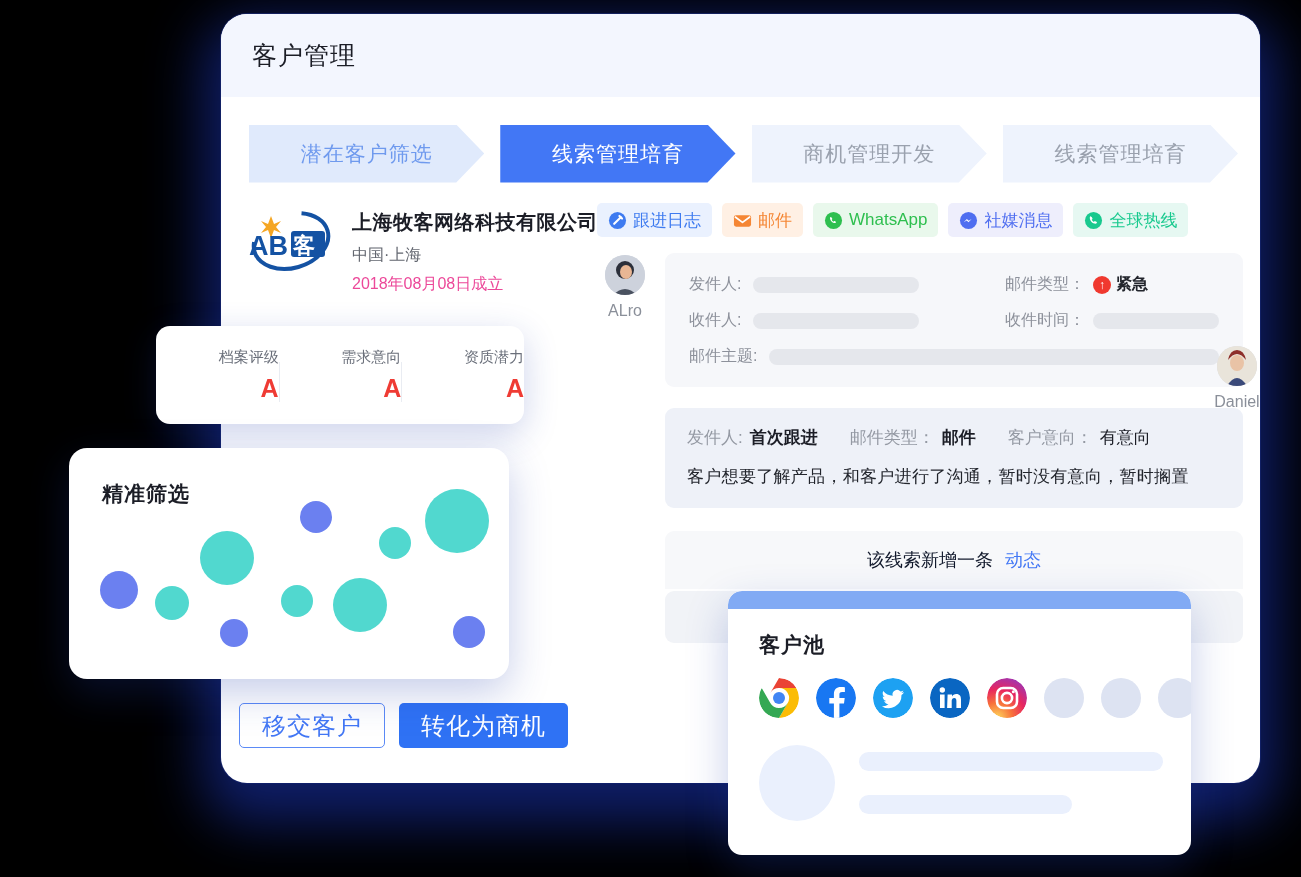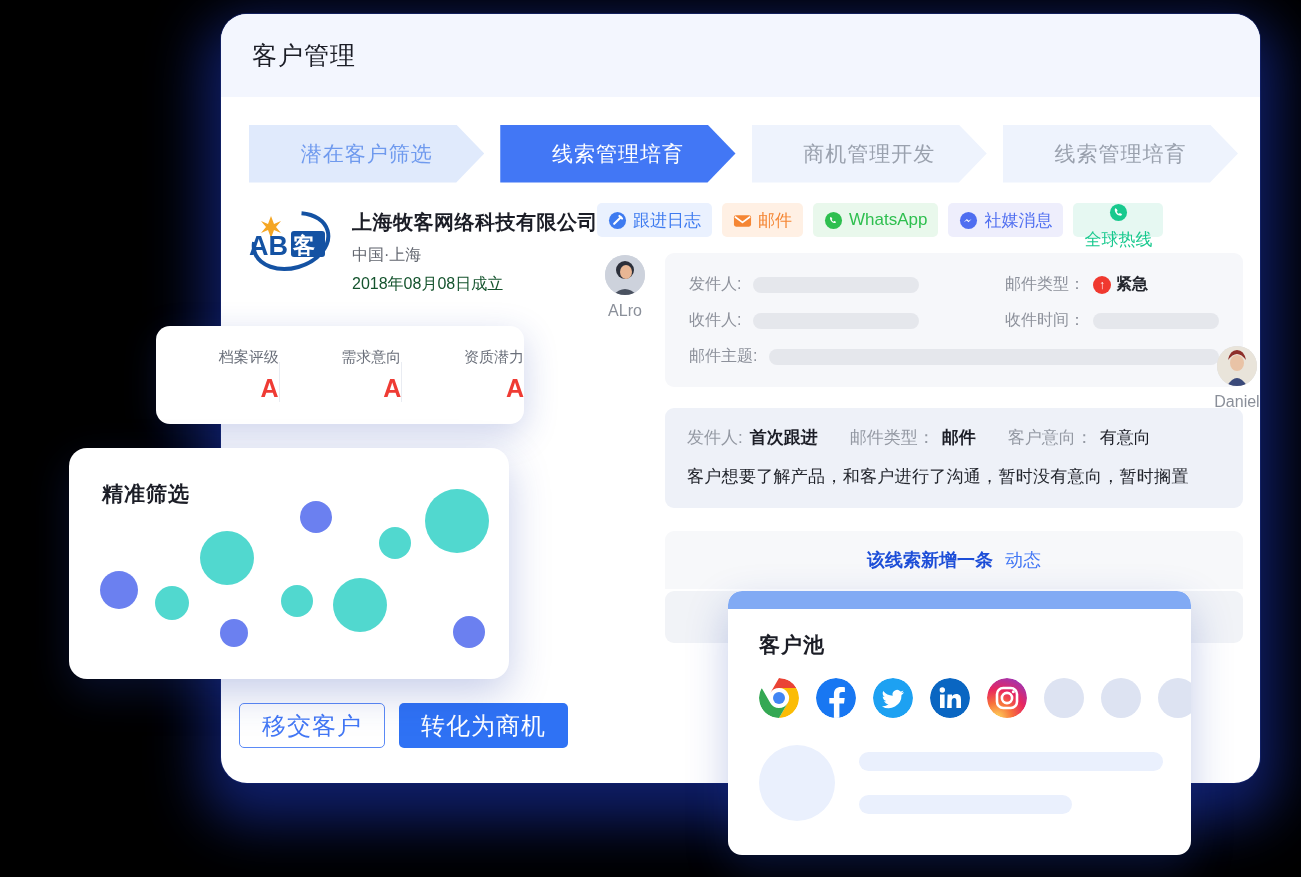--- a/index.html
+++ b/index.html
@@ -61,21 +61,21 @@
   .col-left { width: 352px; position: relative; padding: 0 0 0 24px; }
   .divider { width: 1px; background: #eceff5; margin-top: 4px; height: 560px; }
   .col-right { flex: 1; padding: 0 24px 0 24px; position: relative; }
 
   
   .company { display: flex; align-items: flex-start; gap: 15px; padding-top: 8px; }
   .logo { width: 92px; height: 72px; position: relative; flex: none; }
   .company-info { padding-top: 4px; }
   .co-name { font-size: 20px; color: #1b1d26; font-weight: bold; letter-spacing: .5px; white-space: nowrap; }
   .co-loc { font-size: 16px; color: #62666f; margin-top: 9px; }
-  .co-date { font-size: 16px; color: #14532d; margin-top: 8px; }
+  .co-date { font-size: 16px; color: #ec4899; margin-top: 8px; }
 
   
   .rating-card {
     position: absolute; left: 156px; top: 326px;
     width: 368px; height: 98px;
     background: #fff; border-radius: 14px;
     box-shadow: 0 10px 34px rgba(30,60,170,.22);
     display: flex; align-items: center;
     z-index: 6;
   }
@@ -116,21 +116,21 @@
   .chan {
     height: 34px; border-radius: 5px; padding: 0 11px;
     display: flex; align-items: center; gap: 6px;
     font-size: 17px; white-space: nowrap;
   }
   .chan .ci { width: 19px; height: 19px; flex: none; }
   .chan.c1 { background: #eaf1fe; color: #3e7bf0; }
   .chan.c2 { background: #fff0e4; color: #f58634; }
   .chan.c3 { background: #e9f8ec; color: #2ebf4f; }
   .chan.c4 { background: #eeeefc; color: #4f6ef0; }
-  .chan.c5 { background: #e6f8f2; color: #18c98e; flex-direction: column; }
+  .chan.c5 { background: #e6f8f2; color: #18c98e; }
 
   .mail-block { display: flex; gap: 12px; margin-top: 16px; }
   .mail-user { width: 56px; text-align: center; flex: none; padding-top: 2px; }
   .avatar {
     width: 40px; height: 40px; border-radius: 50%;
     margin: 0 auto; overflow: hidden; position: relative;
     background: #d7dae2;
   }
   .uname { font-size: 16px; color: #8a8f99; margin-top: 7px; }
   .mail-card {
@@ -161,21 +161,21 @@
   .note-body { font-size: 17px; color: #22252c; margin-top: 16px; letter-spacing: .3px; }
 
   .daniel { position: absolute; right: -2px; top: 149px; width: 64px; text-align: center; }
 
   .activity {
     margin: 23px 0 0 68px; height: 58px;
     background: #f7f8fa; border-radius: 9px 9px 0 0;
     display: flex; align-items: center; justify-content: center; gap: 12px;
     font-size: 18px;
   }
-  .activity .t1 { color: #1d4ed8; font-weight: bold; }
+  .activity .t1 { color: #0f172a; }
   .activity .t2 { color: #4277f5; }
   .activity2 {
     margin: 2px 0 0 68px; height: 52px;
     background: #f1f3f7; border-radius: 9px;
   }
 
   
   .pool {
     position: absolute; left: 728px; top: 591px;
     width: 463px; height: 264px;

